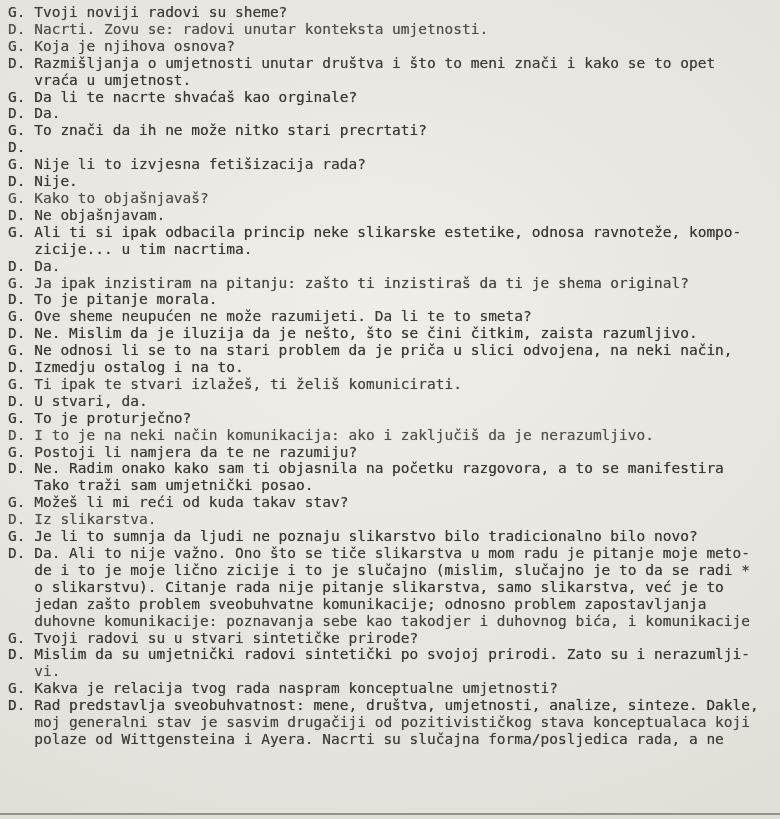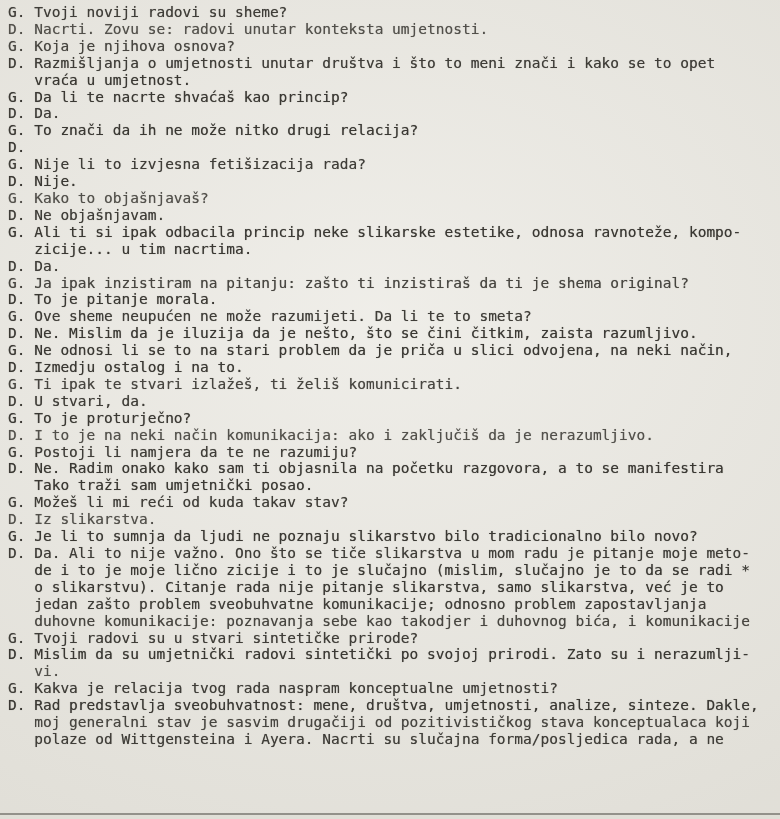--- a/index.html
+++ b/index.html
@@ -56,23 +56,23 @@
 </head>
 <body>
 
 <div class="paper">
   <div class="transcript">
       <div class="line"><span class="speaker">G.</span><span class="text">Tvoji noviji radovi su sheme?</span></div>
       <div class="line"><span class="speaker">D.</span><span class="text">Nacrti. Zovu se: radovi unutar konteksta umjetnosti.</span></div>
       <div class="line"><span class="speaker">G.</span><span class="text">Koja je njihova osnova?</span></div>
       <div class="line"><span class="speaker">D.</span><span class="text">Razmišljanja o umjetnosti unutar društva i što to meni znači i kako se to opet</span></div>
       <div class="line"><span class="speaker"></span><span class="text">vraća u umjetnost.</span></div>
-      <div class="line"><span class="speaker">G.</span><span class="text">Da li te nacrte shvaćaš kao princip?</span></div>
+      <div class="line"><span class="speaker">G.</span><span class="text">Da li te nacrte shvaćaš kao orginale?</span></div>
       <div class="line"><span class="speaker">D.</span><span class="text">Da.</span></div>
-      <div class="line"><span class="speaker">G.</span><span class="text">To znači da ih ne može nitko drugi relacija?</span></div>
+      <div class="line"><span class="speaker">G.</span><span class="text">To znači da ih ne može nitko stari precrtati?</span></div>
       <div class="line"><span class="speaker">D.</span></div>
       <div class="line"><span class="speaker">G.</span><span class="text">Nije li to izvjesna fetišizacija rada?</span></div>
       <div class="line"><span class="speaker">D.</span><span class="text">Nije.</span></div>
       <div class="line"><span class="speaker">G.</span><span class="text">Kako to objašnjavaš?</span></div>
       <div class="line"><span class="speaker">D.</span><span class="text">Ne objašnjavam.</span></div>
       <div class="line"><span class="speaker">G.</span><span class="text">Ali ti si ipak odbacila princip neke slikarske estetike, odnosa ravnoteže, kompo-</span></div>
       <div class="line"><span class="speaker"></span><span class="text">zicije... u tim nacrtima.</span></div>
       <div class="line"><span class="speaker">D.</span><span class="text">Da.</span></div>
       <div class="line"><span class="speaker">G.</span><span class="text">Ja ipak inzistiram na pitanju: zašto ti inzistiraš da ti je shema original?</span></div>
       <div class="line"><span class="speaker">D.</span><span class="text">To je pitanje morala.</span></div>

